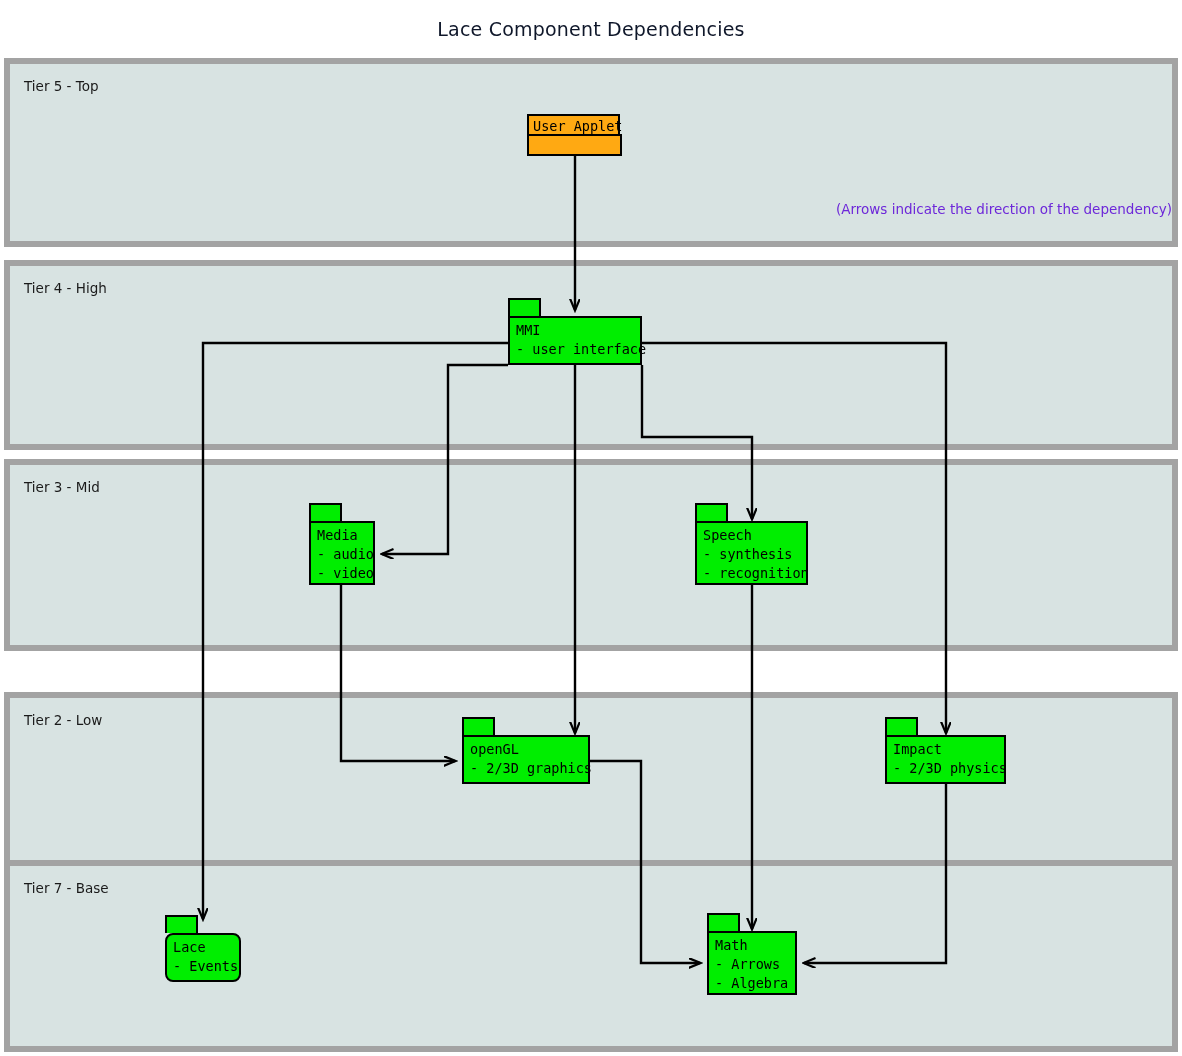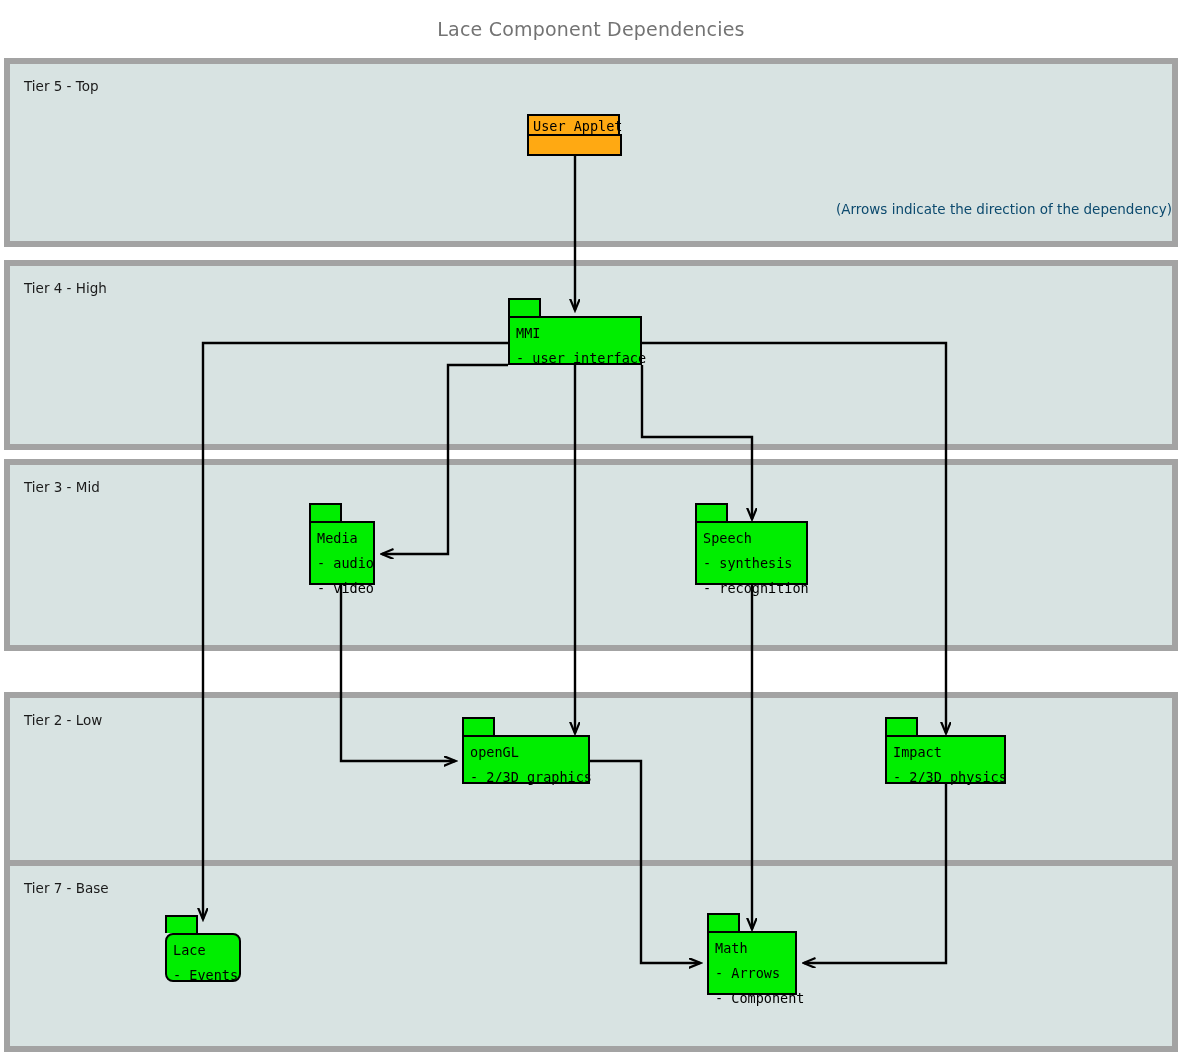--- a/index.html
+++ b/index.html
@@ -6,46 +6,46 @@
   body{
     width:1182px;height:1056px;background:#ffffff;
     font-family:"DejaVu Sans","Liberation Sans",sans-serif;
     position:relative;overflow:hidden;
   }
   #stage{position:absolute;left:0;top:0;width:1182px;height:1056px;}
   #svg-layer{position:absolute;left:0;top:0;width:1182px;height:1056px;}
 
   .title{
     position:absolute;left:0;top:18px;width:1182px;text-align:center;
-    font-size:19px;color:#737373;letter-spacing:0.2px;
+    font-size:19px;color:#0f172a;letter-spacing:0.2px;
   }
 
   .tier{
     position:absolute;box-sizing:border-box;
     background:#d8e3e2;border:6px solid #a3a3a3;
   }
   .tier-label{
     position:absolute;left:14px;top:14px;font-size:13.5px;color:#1a1a1a;
     white-space:nowrap;
   }
   .note{
-    position:absolute;font-size:13.5px;color:#0c4a6e;white-space:nowrap;
+    position:absolute;font-size:13.5px;color:#6d28d9;white-space:nowrap;
   }
 
   
   .pkg{position:absolute;}
   .pkg .tab{
     position:absolute;left:0;top:0;box-sizing:border-box;
     border:2px solid #000;border-bottom:none;
   }
   .pkg .body{
     position:absolute;left:0;box-sizing:border-box;
     border:2px solid #000;
     font-family:"DejaVu Sans Mono","Liberation Mono",monospace;
-    font-size:13.5px;line-height:25px;color:#000;
+    font-size:13.5px;line-height:19px;color:#000;
     padding:3px 5px 3px 6px;white-space:pre;
   }
   .pkg.green .tab,.pkg.green .body{background:#00ee00;}
   .pkg.orange .tab,.pkg.orange .body{background:#ffa912;}
 
   
   .pkg.wide-tab .tab{
     font-family:"DejaVu Sans Mono","Liberation Mono",monospace;
     font-size:13.5px;line-height:16px;color:#000;
     padding:2px 4px 1px 4px;white-space:pre;box-sizing:border-box;
@@ -136,16 +136,16 @@
   <div class="pkg green" style="left:165px;top:915px;">
     <div class="tab" style="width:33px;height:18px;"></div>
     <div class="body" style="top:18px;width:76px;height:49px;border-radius:8px;"><span>Lace</span>
 <span>- Events</span></div>
   </div>
 
   <div class="pkg green" style="left:707px;top:913px;">
     <div class="tab" style="width:33px;height:18px;"></div>
     <div class="body" style="top:18px;width:90px;height:64px;"><span>Math</span>
 <span>- Arrows</span>
-<span>- Component</span></div>
+<span>- Algebra</span></div>
   </div>
 
 </div>
 
 </body></html>

